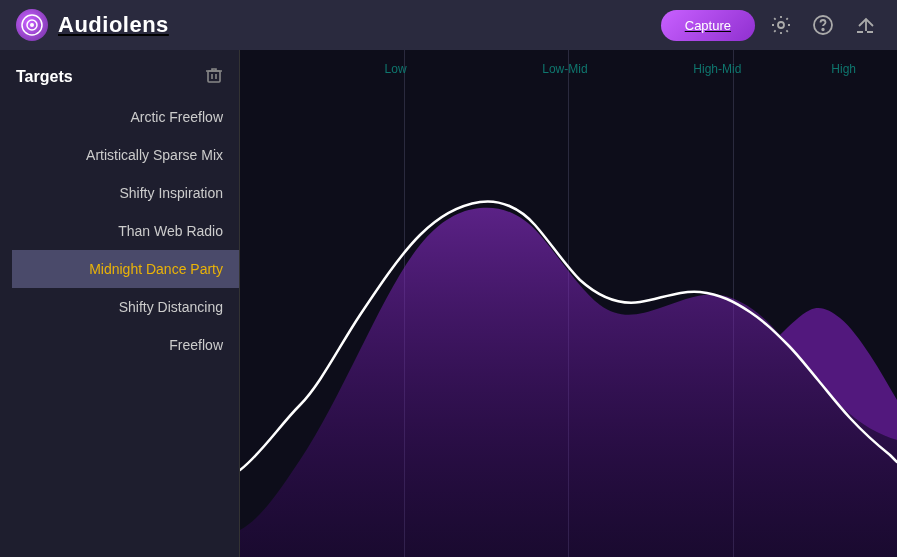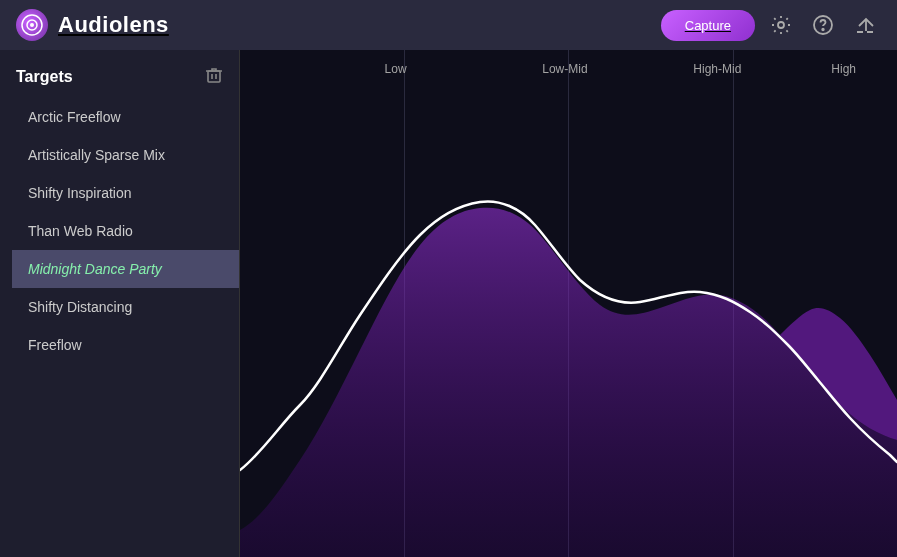--- a/index.html
+++ b/index.html
@@ -76,20 +76,21 @@
     }
 
     
     .sidebar {
       width: 240px;
       background: #1e1e2e;
       border-right: 1px solid #333;
       flex-shrink: 0;
       display: flex;
       flex-direction: column;
+      text-align: right;
     }
 
     .sidebar-header {
       display: flex;
       align-items: center;
       justify-content: space-between;
       padding: 16px 16px 10px;
     }
 
     .sidebar-title {
@@ -114,22 +115,21 @@
       padding: 11px 16px;
       color: #ccc;
       font-size: 14px;
       cursor: pointer;
       border-radius: 0;
       margin-left: 12px;
     }
 
     .sidebar-list li.active {
       background: #4a4a6a;
-      color: #86efac;
-      font-style: italic;
+      color: #eab308;
     }
 
     
     .chart-area {
       flex: 1;
       position: relative;
       background: #0d0d1a;
       overflow: hidden;
     }
 
@@ -138,21 +138,21 @@
       top: 12px;
       left: 0;
       right: 0;
       display: flex;
       justify-content: space-around;
       padding: 0 20px;
       z-index: 10;
     }
 
     .chart-label {
-      color: #a3a3a3;
+      color: #0f766e;
       font-size: 12px;
       text-align: center;
     }
 
     .chart-dividers {
       position: absolute;
       top: 0;
       left: 0;
       right: 0;
       bottom: 0;

